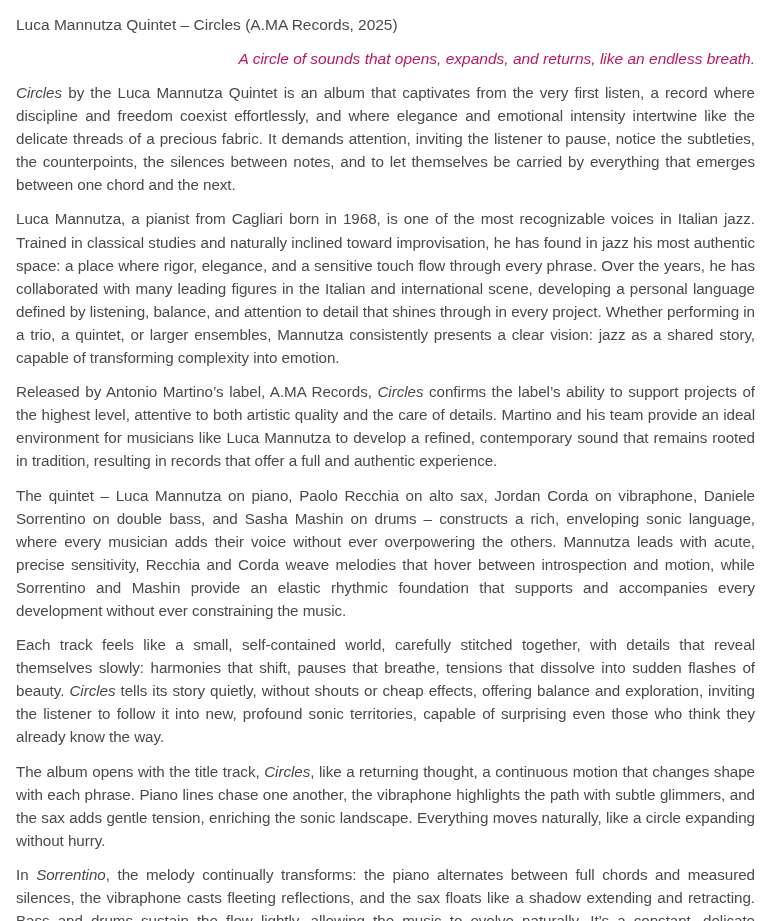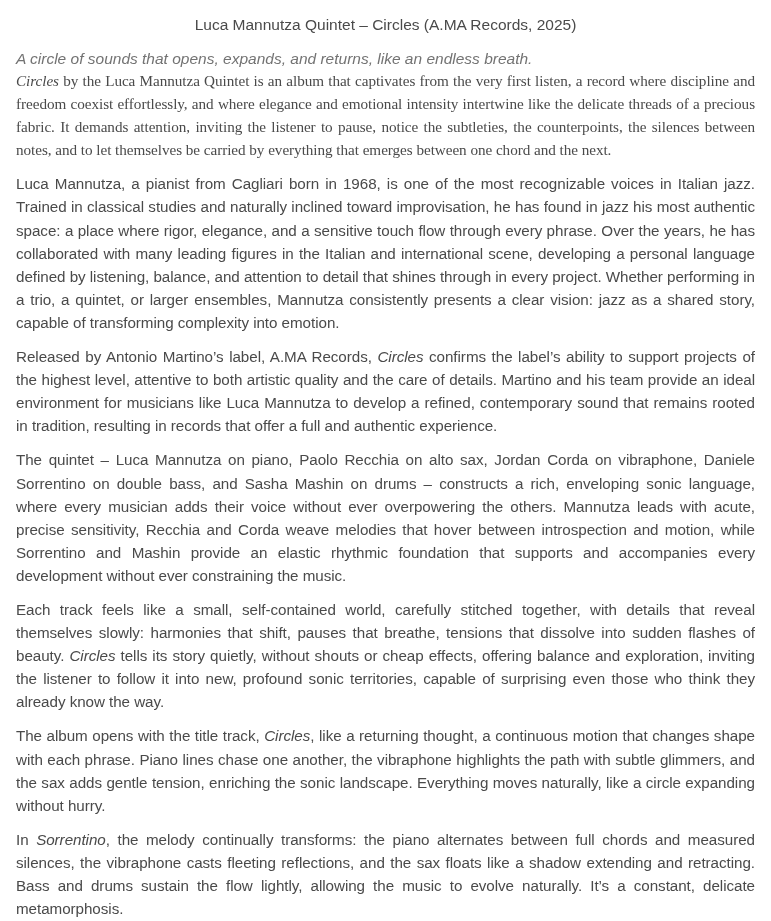--- a/index.html
+++ b/index.html
@@ -13,43 +13,42 @@
       overflow: hidden;
       font-family: "Liberation Sans", "DejaVu Sans", sans-serif;
       color: #4a4a4a;
     }
     .article {
       padding: 0 16px 0 16px;
       box-sizing: border-box;
       width: 771px;
     }
     .title {
-      text-align: center;
       font-size: 15.5px;
       line-height: 20px;
       margin: 15px 0 0 0;
       font-weight: normal;
       color: #4a4a4a;
     }
     .subtitle {
-      text-align: left;
+      text-align: right;
       font-size: 15.5px;
       font-style: italic;
       line-height: 20px;
       margin: 14px 0 0 0;
-      color: #737373;
+      color: #be185d;
     }
     .para {
       font-size: 15.2px;
       line-height: 23.1px;
       text-align: justify;
       margin: 11px 0 0 0;
       letter-spacing: -0.05px;
     }
-    .para.first { margin-top: 0; font-family: Liberation Serif, serif; }
+    .para.first { margin-top: 12px; }
     em { font-style: italic; }
   </style>
 </head>
 <body>
 
 <div class="article">
   <h1 class="title">Luca Mannutza Quintet – Circles (A.MA Records, 2025)</h1>
   <p class="subtitle">A circle of sounds that opens, expands, and returns, like an endless breath.</p>
 
   <p class="para first"><em>Circles</em><span> by the Luca Mannutza Quintet is an album that captivates from the very first listen, a record where discipline and freedom coexist effortlessly, and where elegance and emotional intensity intertwine like the delicate threads of a precious fabric. It demands attention, inviting the listener to pause, notice the subtleties, the counterpoints, the silences between notes, and to let themselves be carried by everything that emerges between one chord and the next.</span></p>

